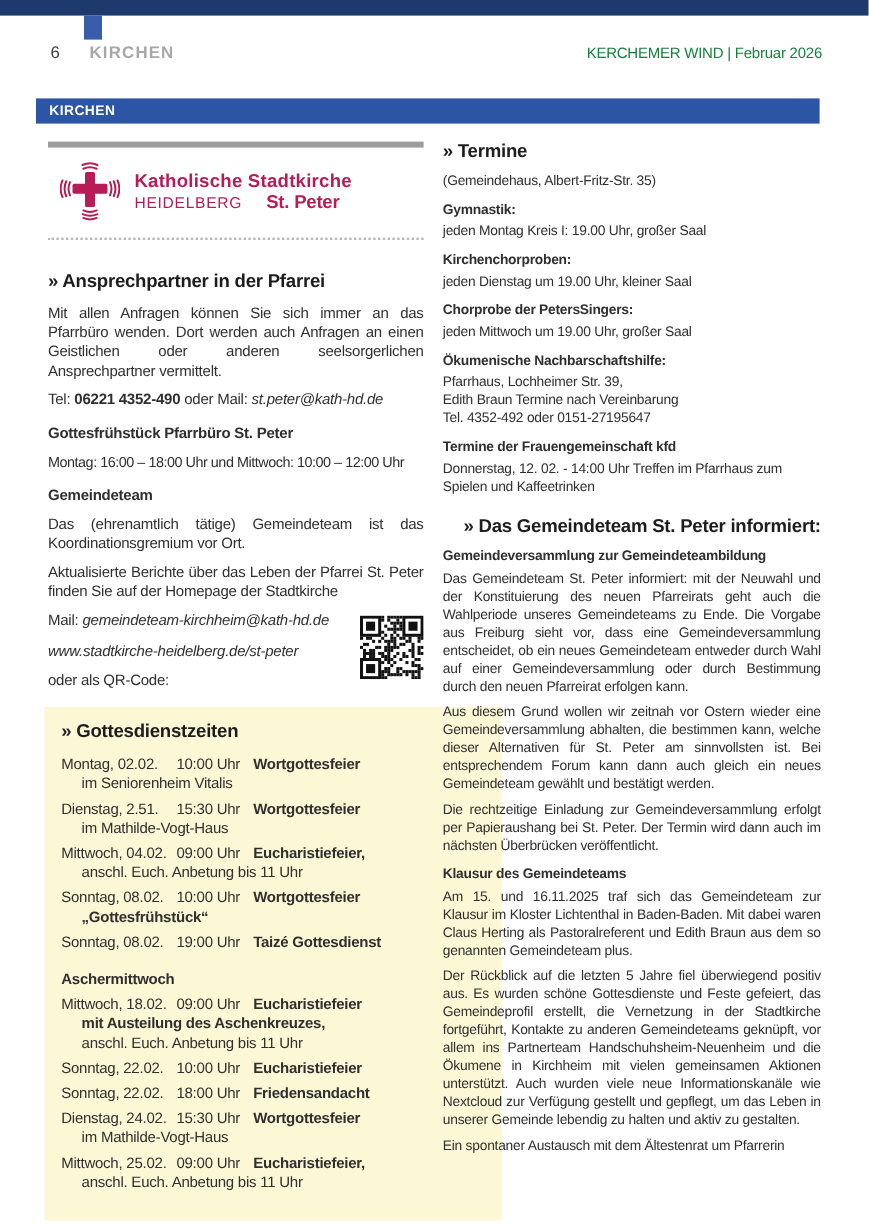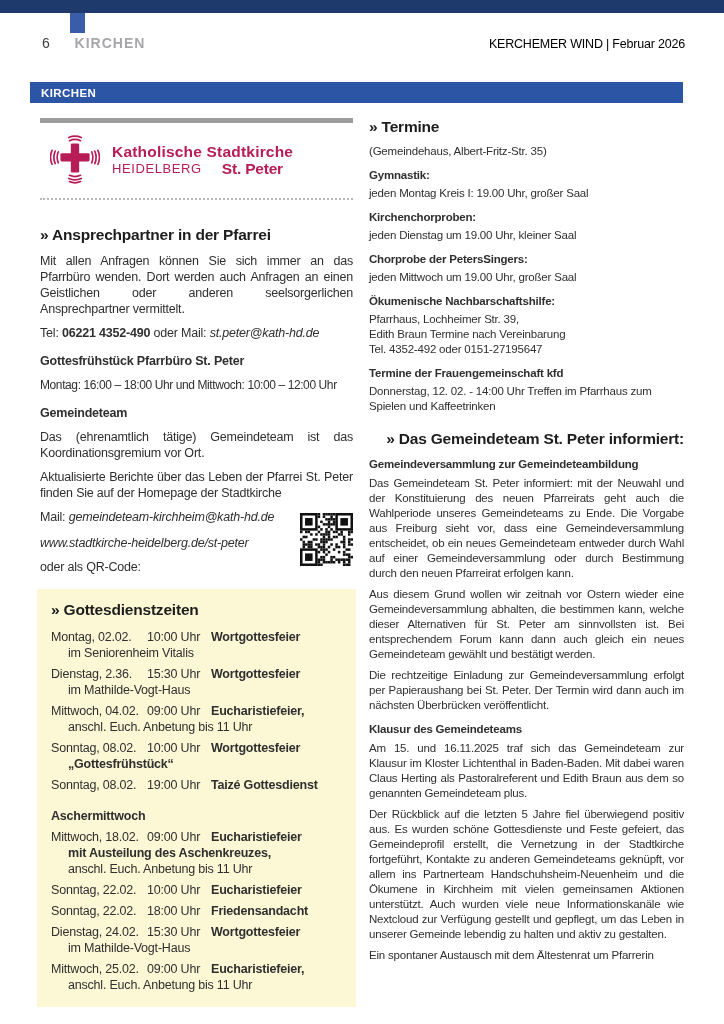--- a/index.html
+++ b/index.html
@@ -16,21 +16,21 @@
   .page{
     position:relative;width:724px;height:1024px;background:#fff;overflow:hidden;
     font-family:"Liberation Sans",sans-serif;color:var(--ink);letter-spacing:-0.2px;
   }
   
   .topbar{position:absolute;top:0;left:0;width:724px;height:13px;background:var(--navy);}
   .toptab{position:absolute;top:13px;left:70px;width:15px;height:20px;background:var(--tabblue);}
   .header{position:absolute;top:35px;left:42px;right:39px;display:flex;align-items:baseline;}
   .pagenum{font-size:14px;color:#3d3d3d;}
   .section-label{font-size:14px;font-weight:bold;color:#a7a7ab;letter-spacing:1px;margin-left:25px;}
-  .issue{margin-left:auto;font-size:12.5px;color:#000000;}
+  .issue{margin-left:auto;font-size:12.5px;color:#15803d;}
   .banner{
     position:absolute;top:82px;left:30px;width:653px;height:21px;background:var(--blue);
     color:#fff;font-weight:bold;font-size:11.5px;letter-spacing:0.4px;
     display:flex;align-items:center;padding-left:11px;
   }
   
   .columns{position:absolute;top:118px;left:40px;display:flex;gap:16px;}
   .col-left{width:313px;font-size:12.5px;line-height:16px;}
   .col-right{width:315px;font-size:11.5px;line-height:15px;}
 
@@ -48,21 +48,21 @@
   .just{text-align:justify;hyphens:auto;margin:0;}
   .mb8{margin-bottom:8px;} .mt8{margin-top:8px;} .mt12{margin-top:12px;}
   .b{font-weight:bold;} .i{font-style:italic;}
   .tight{font-size:12px;letter-spacing:-0.4px;white-space:nowrap;}
 
   .qr-row{display:flex;margin-top:2px;}
   .qr-left{flex:1;}
   .qr-box{flex:none;width:53px;height:53px;margin-top:-14px;}
 
   
-  .ybox{background:var(--ybox);margin:14px 0 0 -3px;width:319px;padding:12px 13px 14px 14px;}
+  .ybox{background:var(--ybox);margin:14px 0 0 -3px;width:381px;padding:12px 13px 24px 14px;}
   .ybox h2{margin-bottom:10px;}
   .svc-row{display:flex;margin-top:5px;}
   .svc-date{flex:none;width:96px;}
   .svc-time{flex:none;width:64px;}
   .svc-title{flex:1;font-weight:bold;}
   .svc-detail{margin-left:17px;}
   .svc-subhead{font-weight:bold;margin:15px 0 3px 0;}
 
   
   .termin{margin-top:9px;}
@@ -300,21 +300,21 @@
       <div class="ybox">
         <h2>» Gottesdienstzeiten</h2>
         <div>
             <div class="svc-row">
               <span class="svc-date">Montag, 02.02.</span>
               <span class="svc-time">10:00 Uhr</span>
               <span class="svc-title">Wortgottesfeier</span>
             </div>
             <div class="svc-detail">im Seniorenheim Vitalis</div>
             <div class="svc-row">
-              <span class="svc-date">Dienstag, 2.36.</span>
+              <span class="svc-date">Dienstag, 2.51.</span>
               <span class="svc-time">15:30 Uhr</span>
               <span class="svc-title">Wortgottesfeier</span>
             </div>
             <div class="svc-detail">im Mathilde-Vogt-Haus</div>
             <div class="svc-row">
               <span class="svc-date">Mittwoch, 04.02.</span>
               <span class="svc-time">09:00 Uhr</span>
               <span class="svc-title">Eucharistiefeier,</span>
             </div>
             <div class="svc-detail">anschl. Euch. Anbetung bis 11 Uhr</div>

